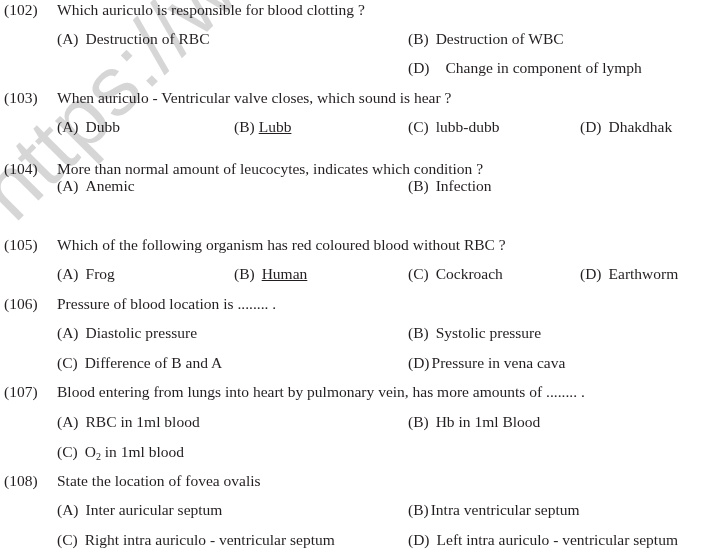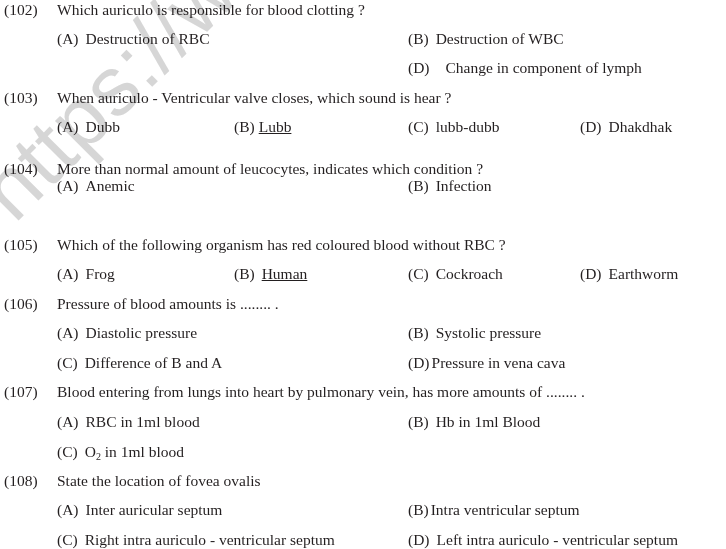--- a/index.html
+++ b/index.html
@@ -79,21 +79,21 @@
   </div>
   <div class="line" style="top:263px">
     <span class="opt c1"><span class="lbl">(A)</span><span class="txt">Frog</span></span>
     <span class="opt c2-4"><span class="lbl">(B)</span><span class="txt">Human</span></span>
     <span class="opt c3"><span class="lbl">(C)</span><span class="txt">Cockroach</span></span>
     <span class="opt c4"><span class="lbl">(D)</span><span class="txt">Earthworm</span></span>
   </div>
 
   <div class="line" style="top:293px">
     <span class="qnum">(106)</span>
-    <span class="qtext">Pressure of blood amounts is ........ .</span>
+    <span class="qtext">Pressure of blood location is ........ .</span>
   </div>
   <div class="line" style="top:322px">
     <span class="opt c2-2"><span class="lbl">(B)</span><span class="txt">Systolic pressure</span></span>
     <span class="opt c1"><span class="lbl">(A)</span><span class="txt">Diastolic pressure</span></span>
   </div>
   <div class="line" style="top:352px">
     <span class="opt c1"><span class="lbl">(C)</span><span class="txt">Difference of B and A</span></span>
     <span class="opt c3"><span class="lbl">(D)</span><span class="txt" style="margin-left:2px">Pressure in vena cava</span></span>
   </div>
 

